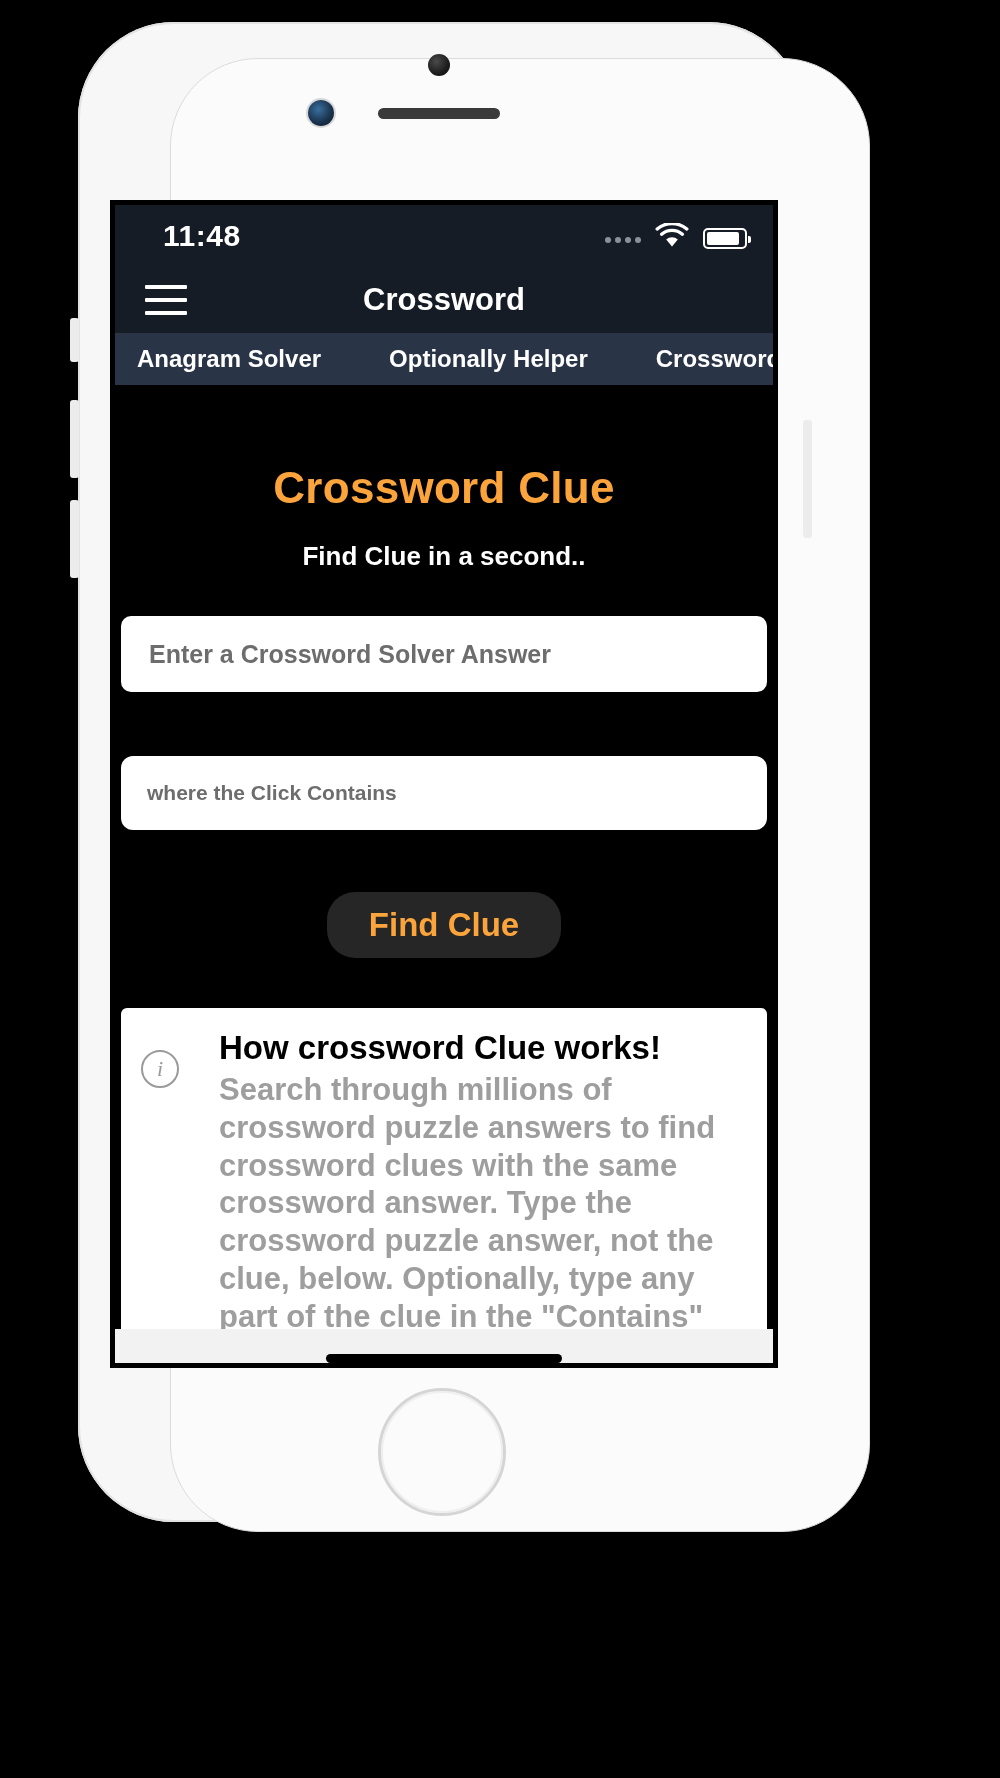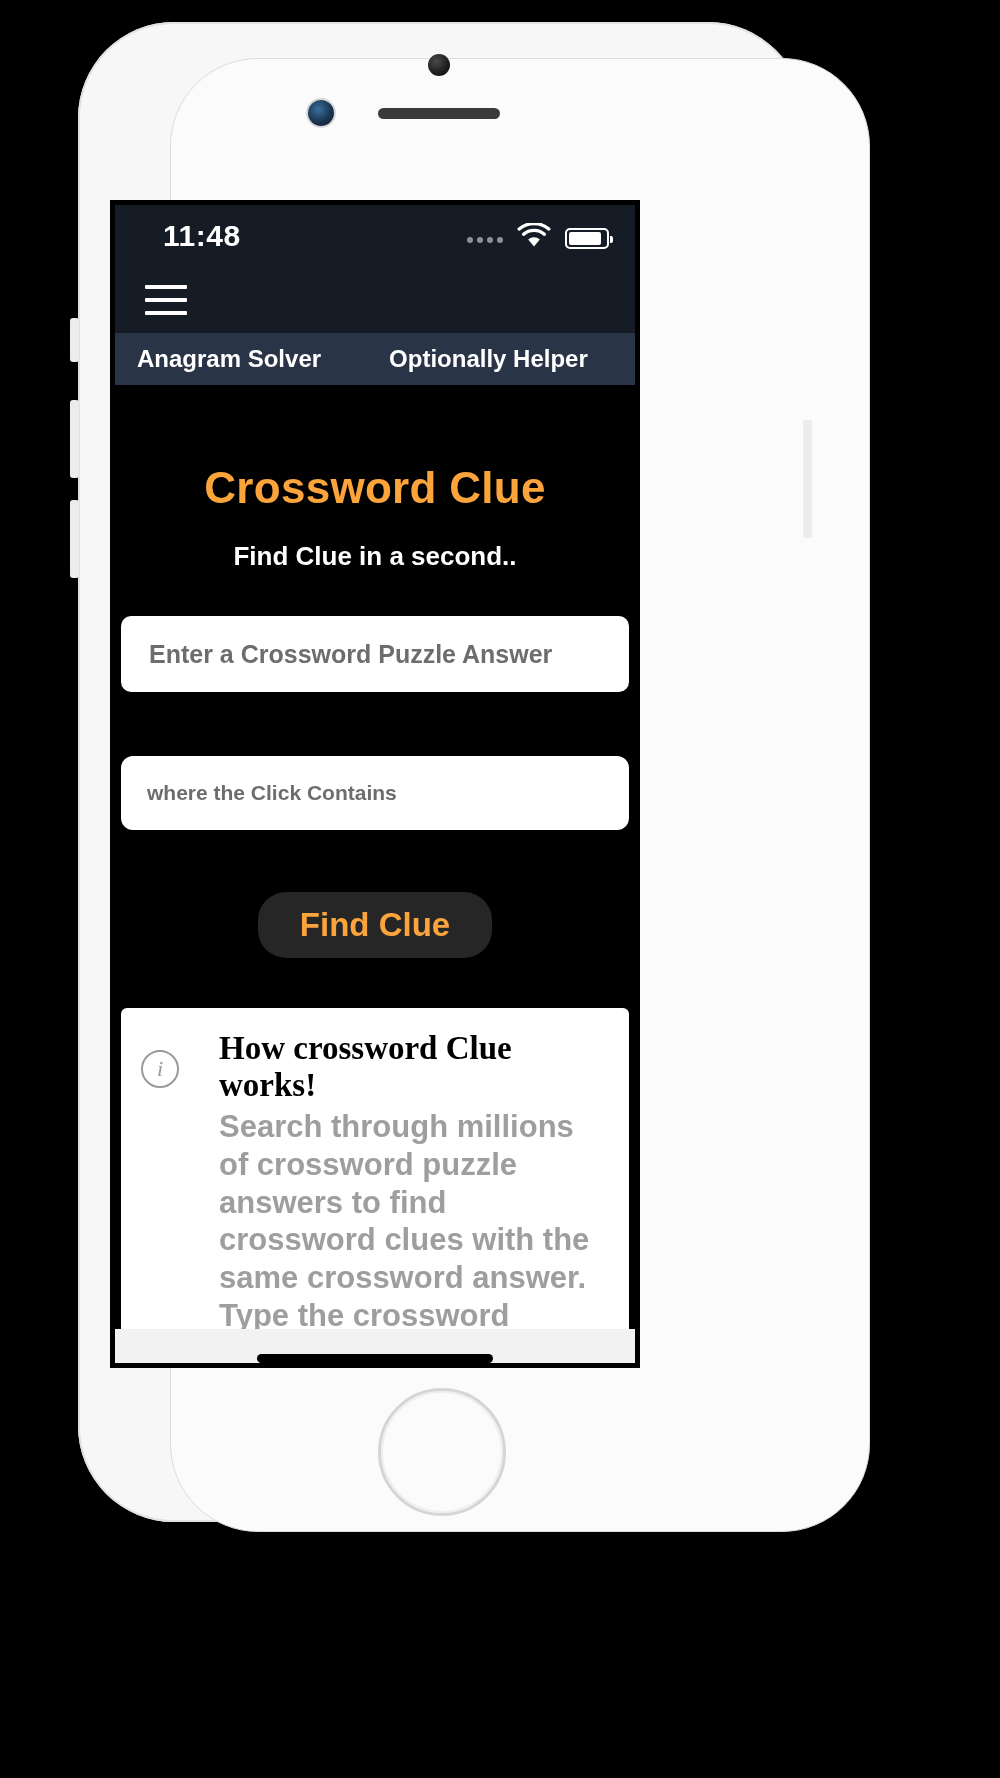--- a/index.html
+++ b/index.html
@@ -59,21 +59,21 @@
     border-radius:50%;
     background:#fbfbfb;
     border:3px solid #d5d5d5;
     box-shadow:inset 0 0 0 2px #efefef;
   }
 
   
   #screen{
     position:absolute;
     left:110px; top:200px;
-    width:530px; height:1168px;
+    width:668px; height:1168px;
     background:#000;
     overflow:hidden;
     border:5px solid #000;
     box-sizing:border-box;
   }
 
   
   #status-bar{
     height:62px;
     background:#161c26;
@@ -174,21 +174,21 @@
   #info-icon-col{width:78px;flex:0 0 auto;padding-top:20px;}
   .info-circle{
     width:34px;height:34px;border-radius:50%;
     border:2px solid #9a9a9a;color:#9a9a9a;
     font-size:22px;font-family:"Liberation Serif", serif;
     display:flex;align-items:center;justify-content:center;
     font-style:italic;
   }
   #info-text-col{flex:1 1 auto;}
   #info-heading{
-    color:#000;font-size:33px;font-weight:bold;line-height:1.12;font-family:Liberation Serif, serif;
+    color:#000;font-size:33px;font-weight:bold;line-height:1.12;
   }
   #info-body{
     color:#9e9e9e;font-size:31px;font-weight:bold;line-height:1.22;margin-top:4px;
   }
 
   #home-indicator{
     position:absolute;left:0;right:0;bottom:10px;
     display:flex;justify-content:center;
   }
   #home-indicator i{
@@ -236,35 +236,36 @@
       </div>
     </div>
   </div>
 
   <div id="app-bar">
     <div id="hamburger">
       <span></span>
         <span></span>
         <span></span>
     </div>
+    <div id="app-title">Crossword</div>
   </div>
 
   <div id="tab-bar">
     <div class="tab">Anagram Solver</div>
     <div class="tab">Optionally Helper</div>
     <div class="tab">Crossword Clue</div>
   </div>
 
   <div id="content">
 
     <div id="hero-title">Crossword Clue</div>
     <div id="hero-sub">Find Clue in a second..</div>
 
     <div id="answer-field">
-      <span class="field-placeholder">Enter a Crossword Puzzle Answer</span>
+      <span class="field-placeholder">Enter a Crossword Solver Answer</span>
     </div>
 
     <div id="clue-row">
       <div id="clue-field">
         <span class="field-placeholder">where the Click Contains</span>
       </div>
     </div>
 
     <div id="find-btn-wrap">
       <button id="find-btn">Find Clue</button>

